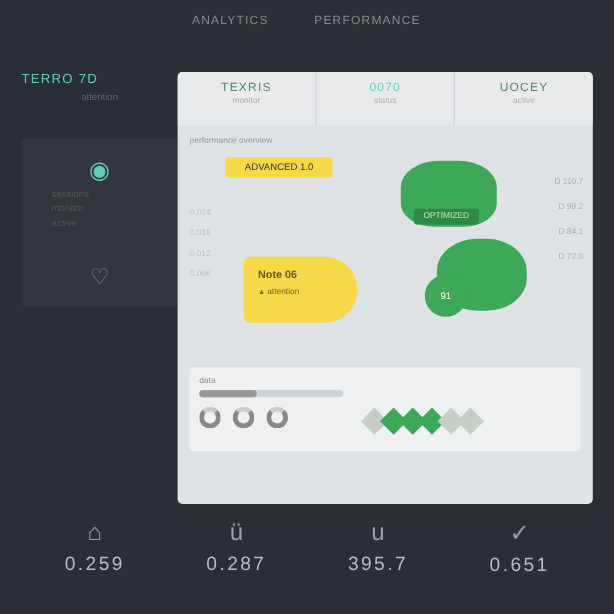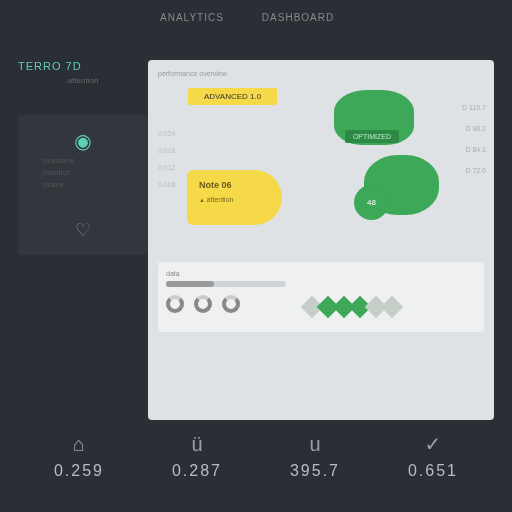--- a/index.html
+++ b/index.html
@@ -21,21 +21,21 @@
 .tab-sub{font-size:7px;color:#aaa;margin-top:2px}
 .tab.active .tab-title{color:#5ecfb5}
 .tab:last-child{border-right:none}
 .canvas{position:relative;height:280px;padding:10px}
 .canvas-label{font-size:7px;color:#999;margin-bottom:8px}
 .badge-yellow{background:#f5d949;padding:4px 16px;font-size:8px;border-radius:2px;display:inline-block;margin-left:30px;color:#333}
 .shape-green-top{position:absolute;top:30px;right:80px;width:80px;height:55px;background:#3da858;border-radius:40% 40% 35% 35%}
 .shape-green-label{position:absolute;top:70px;right:95px;background:#2d8a44;color:#bfe8c8;font-size:7px;padding:3px 8px;border-radius:2px}
 .shape-green-mid{position:absolute;top:95px;right:55px;width:75px;height:60px;background:#3da858;border-radius:45%}
 .shape-green-small{position:absolute;top:125px;right:105px;width:35px;height:35px;background:#3da858;border-radius:50%;display:flex;align-items:center;justify-content:center;color:#fff;font-size:8px}
-.popup{position:absolute;top:110px;left:39px;width:95px;height:55px;background:#f5d949;border-radius:6px 28px 28px 6px;padding:10px 12px}
+.popup{position:absolute;top:110px;left:55px;width:95px;height:55px;background:#f5d949;border-radius:6px 28px 28px 6px;padding:10px 12px}
 .popup-title{font-size:9px;color:#6b5a1a;font-weight:bold}
 .popup-sub{font-size:7px;color:#7a6820;margin-top:6px}
 .popup-sub::before{content:"▲ ";font-size:6px}
 .side-stats{position:absolute;right:8px;top:30px;font-size:7px;color:#aaa;text-align:right}
 .side-stats div{margin:14px 0}
 .left-stats{position:absolute;left:10px;top:60px;font-size:7px;color:#bbb}
 .left-stats div{margin:10px 0}
 .bottom-panel{position:absolute;bottom:8px;left:10px;right:10px;height:70px;background:#eef0f2;border-radius:3px;padding:8px;display:flex;gap:20px}
 .bp-left{width:120px}
 .bp-bar{height:6px;background:#d0d3d6;margin:4px 0;border-radius:3px}
@@ -49,45 +49,59 @@
 .footer{height:72px;display:flex;justify-content:space-around;align-items:center;padding:0 20px}
 .footer-item{text-align:center;color:#b8bcc2}
 .footer-icon{font-size:20px;color:#9aa0a8;margin-bottom:6px}
 .footer-val{font-size:16px;letter-spacing:2px}
 </style>
 </head>
 <body>
 
 <div class="header">
   <span>ANALYTICS</span>
-  <span>DASHBOARD</span>
+  <span>PERFORMANCE</span>
 </div>
 
 <div class="main">
   <div class="sidebar">
     <div class="sidebar-header">TERRO 7D</div>
     <div class="sidebar-sub">attention</div>
     <div class="stat-block">
       <div class="stat-icon">◉</div>
       <div class="stat-line">sessions</div>
       <div class="stat-line">monitor</div>
       <div class="stat-line">active</div>
       <div class="stat-icon2">♡</div>
     </div>
   </div>
 
   <div class="content">
+    <div class="tabs">
+      <div class="tab">
+        <div class="tab-title">TEXRIS</div>
+        <div class="tab-sub">monitor</div>
+      </div>
+      <div class="tab active">
+        <div class="tab-title">0070</div>
+        <div class="tab-sub">status</div>
+      </div>
+      <div class="tab">
+        <div class="tab-title">UOCEY</div>
+        <div class="tab-sub">active</div>
+      </div>
+    </div>
 
     <div class="canvas">
       <div class="canvas-label">performance overview</div>
       <div class="badge-yellow">ADVANCED 1.0</div>
       <div class="shape-green-top"></div>
       <div class="shape-green-label">OPTIMIZED</div>
       <div class="shape-green-mid"></div>
-      <div class="shape-green-small">48</div>
+      <div class="shape-green-small">91</div>
       <div class="popup">
         <div class="popup-title">Note 06</div>
         <div class="popup-sub">attention</div>
       </div>
       <div class="side-stats">
         <div>D 110.7</div>
         <div>D 98.2</div>
         <div>D 84.1</div>
         <div>D 72.0</div>
       </div>

